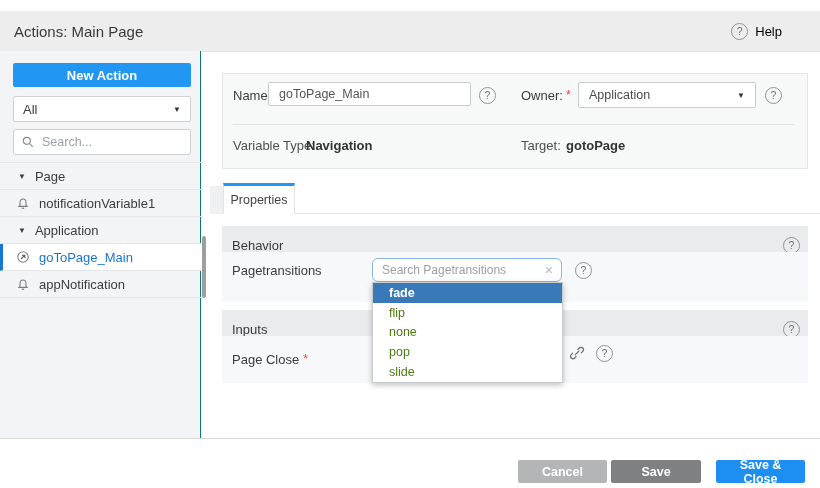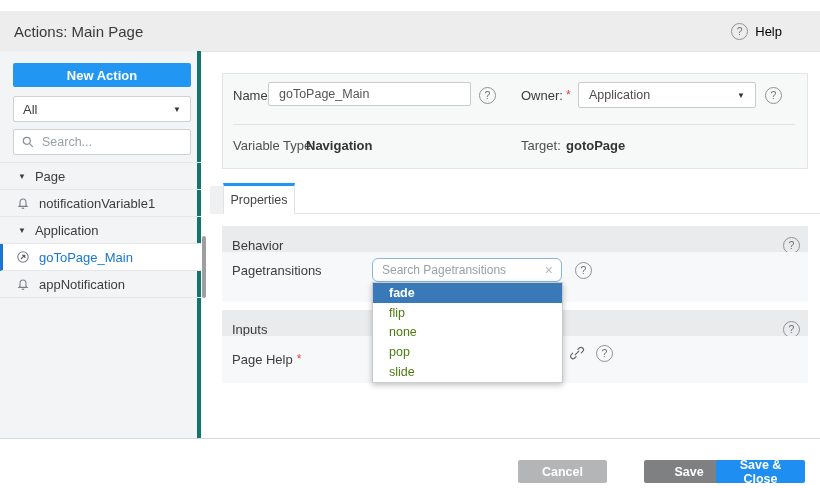--- a/index.html
+++ b/index.html
@@ -11,21 +11,21 @@
        border-bottom:1px solid #e2e3e4;display:flex;align-items:center;}
   .hdr-title{margin-left:14px;font-size:15px;color:#3a3a3a;}
   .hdr-help{position:absolute;right:38px;top:0;height:40px;display:flex;align-items:center;gap:7px;cursor:pointer;}
   .qicon{display:inline-flex;align-items:center;justify-content:center;width:15px;height:15px;
          border:1px solid #8f9295;border-radius:50%;color:#6f7376;font-size:10.5px;line-height:1;
          background:transparent;flex:0 0 auto;}
   .hdr-help .hlabel{font-size:13px;color:#000000;}
 
   
   .sidebar{position:absolute;left:0;top:40px;width:201px;height:387px;background:#f3f4f5;
-           border-right:4px solid #0f766e;box-sizing:border-box;text-decoration:underline;}
+           border-right:1px solid #0f766e;box-sizing:border-box;text-decoration:underline;}
   .btn-new{position:absolute;left:13px;top:12px;width:178px;height:24px;background:#2196f3;color:#fff;
            font-size:13px;font-weight:bold;border:none;border-radius:2px;display:flex;align-items:center;
            justify-content:center;cursor:pointer;font-family:inherit;}
   .sel-all{position:absolute;left:13px;top:45px;width:178px;height:26px;background:#fff;border:1px solid #cfd1d2;
            border-radius:2px;box-sizing:border-box;display:flex;align-items:center;padding:0 9px;font-size:13px;
            color:#3c3c3c;cursor:pointer;}
   .sel-all .caret{margin-left:auto;font-size:8px;color:#333;}
   .srch{position:absolute;left:13px;top:78px;width:178px;height:26px;background:#fff;border:1px solid #cfd1d2;
         border-radius:2px;box-sizing:border-box;display:flex;align-items:center;padding:0 8px;gap:6px;}
   .srch input{border:none;outline:none;background:transparent;font-size:12.5px;color:#444;width:130px;
@@ -93,21 +93,21 @@
   .opt{height:19.8px;display:flex;align-items:center;padding-left:16px;font-size:12.5px;color:#4d7c0f;cursor:pointer;}
   .opt.selected{background:#3a79b7;color:#fff;font-weight:bold;}
 
   .link-ic{position:absolute;left:569px;top:334px;width:16px;height:16px;cursor:pointer;}
   .iname-help{position:absolute;left:596px;top:334px;}
 
   
   .fbtn{position:absolute;top:449px;height:23px;border:none;border-radius:2px;color:#fff;font-size:12.5px;
         font-weight:bold;display:flex;align-items:center;justify-content:center;cursor:pointer;font-family:inherit;}
   .b-cancel{left:518px;width:89px;background:#b3b5b6;}
-  .b-save{left:644px;width:90px;background:#7e8081;}
+  .b-save{left:611px;width:90px;background:#7e8081;}
   .b-saveclose{left:716px;width:89px;background:#1e8ef2;}
 </style>
 </head>
 <body>
 
 <div class="screen">
 
   <div class="hdr">
     <div class="hdr-title">Actions: Main Page</div>
     <div class="hdr-help">
@@ -214,21 +214,21 @@
     <span class="x">×</span>
   </div>
   <span class="qicon bhelp combo-help">?</span>
 
   <div class="sect-h inputs-h">
     <span>Inputs</span>
     <span class="qicon">?</span>
   </div>
   <div class="sect-b inputs-b"></div>
   <div class="i-label">
-    <span>Page Help</span>
+    <span>Page Close</span>
     <span class="req">*</span>
   </div>
   <span class="link-ic">
     <svg width="16" height="16" viewBox="0 0 16 16">
         <g fill="none" stroke="#66696c" stroke-width="1.2" stroke-linecap="round">
           <path d="M6.2 9.8 L9.8 6.2"></path>
           <path d="M8.9 4.4 L10.3 3 a2.4 2.4 0 0 1 3.4 3.4 L12.3 7.8"></path>
           <path d="M7.1 11.6 L5.7 13 a2.4 2.4 0 0 1 -3.4 -3.4 L3.7 8.2"></path>
         </g>
       </svg>

